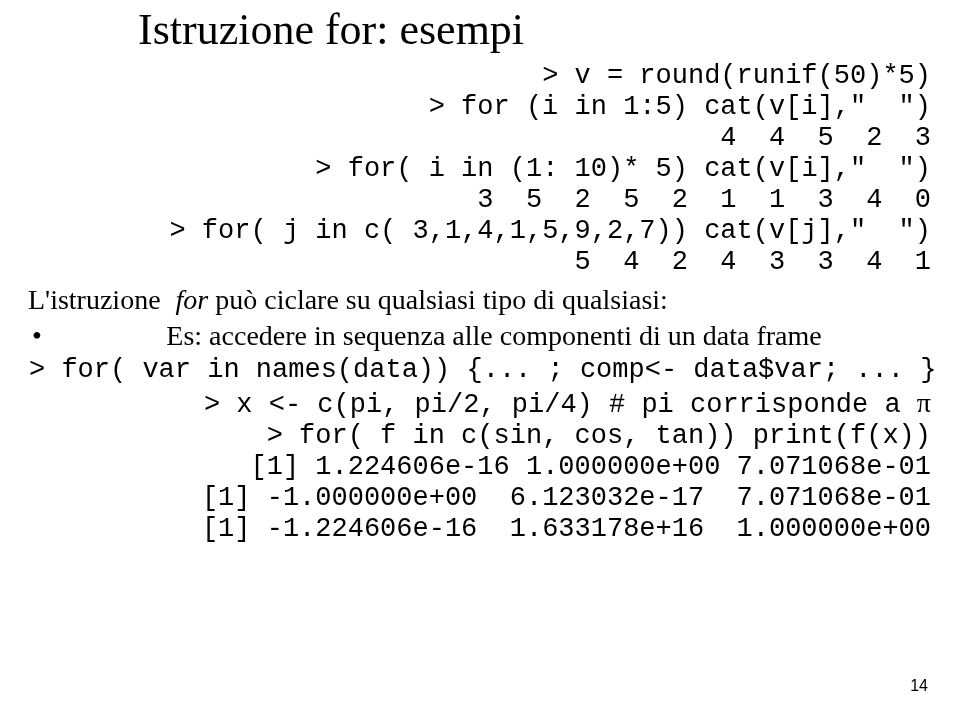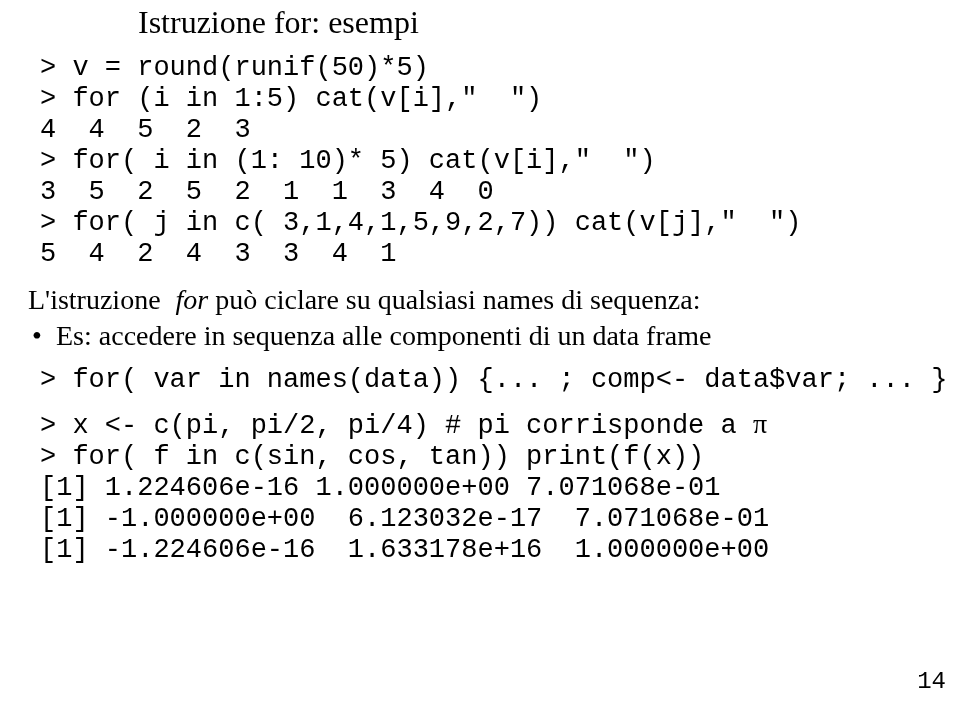--- a/index.html
+++ b/index.html
@@ -11,44 +11,46 @@
     font-family: "Times New Roman", Times, serif;
     color: #000;
     position: relative;
   }
   .page {
     padding: 4px 28px 0 28px;
   }
   h1.title {
     font-family: "Times New Roman", Times, serif;
     font-weight: 400;
-    font-size: 32px;
+    font-size: 44px;
     margin: 0 0 6px 110px;
   }
   .code {
     font-family: "Courier New", Courier, monospace;
     font-size: 27px;
     line-height: 1.15;
     white-space: pre;
-    margin: 12px;
+    margin: 1px;
+    text-align: right;
   }
   .body-text {
     font-family: "Times New Roman", Times, serif;
     font-size: 28px;
     line-height: 1.25;
     margin: 4px 0 0 0;
   }
   .body-text .italic {
     font-style: italic;
     margin-left: 8px;
   }
   ul.bul {
     list-style: none;
     padding: 0;
     margin: 0;
+    text-align: center;
   }
   ul.bul > li {
     font-family: "Times New Roman", Times, serif;
     font-size: 28px;
     line-height: 1.2;
     padding-left: 28px;
     position: relative;
     margin: 2px 0;
   }
   ul.bul > li::before {
@@ -57,43 +59,43 @@
     left: 4px;
     top: 0;
     font-size: 28px;
   }
   .pi {
     font-family: "Times New Roman", Times, serif;
     font-size: 28px;
   }
   .page-num {
     position: absolute;
-    right: 14px;
+    right: 32px;
     bottom: 14px;
-    font-family: Liberation Mono, monospace;
-    font-size: 24px;
+    font-family: Liberation Sans, sans-serif;
+    font-size: 16px;
   }
 </style>
 </head>
 <body>
 
 <div class="page">
 
   <h1 class="title">Istruzione for: esempi</h1>
 
   <pre class="code">&gt; v = round(runif(50)*5)
 &gt; for (i in 1:5) cat(v[i],"  ")
 4  4  5  2  3
 &gt; for( i in (1: 10)* 5) cat(v[i],"  ")
 3  5  2  5  2  1  1  3  4  0
 &gt; for( j in c( 3,1,4,1,5,9,2,7)) cat(v[j],"  ")
 5  4  2  4  3  3  4  1</pre>
 
   <p class="body-text">
-    <span>L'istruzione </span><span class="italic">for</span><span> può ciclare su qualsiasi names di sequenza:</span>
+    <span>L'istruzione </span><span class="italic">for</span><span> può ciclare su qualsiasi tipo di qualsiasi:</span>
   </p>
 
   <ul class="bul">
     <li>Es: accedere in sequenza alle componenti di un data frame</li>
   </ul>
 
   <pre class="code">&gt; for( var in names(data)) {... ; comp&lt;- data$var; ... }</pre>
 
 
   <pre class="code"><span>&gt; x &lt;- c(pi, pi/2, pi/4) # pi corrisponde a </span><span class="pi">π</span><span>

